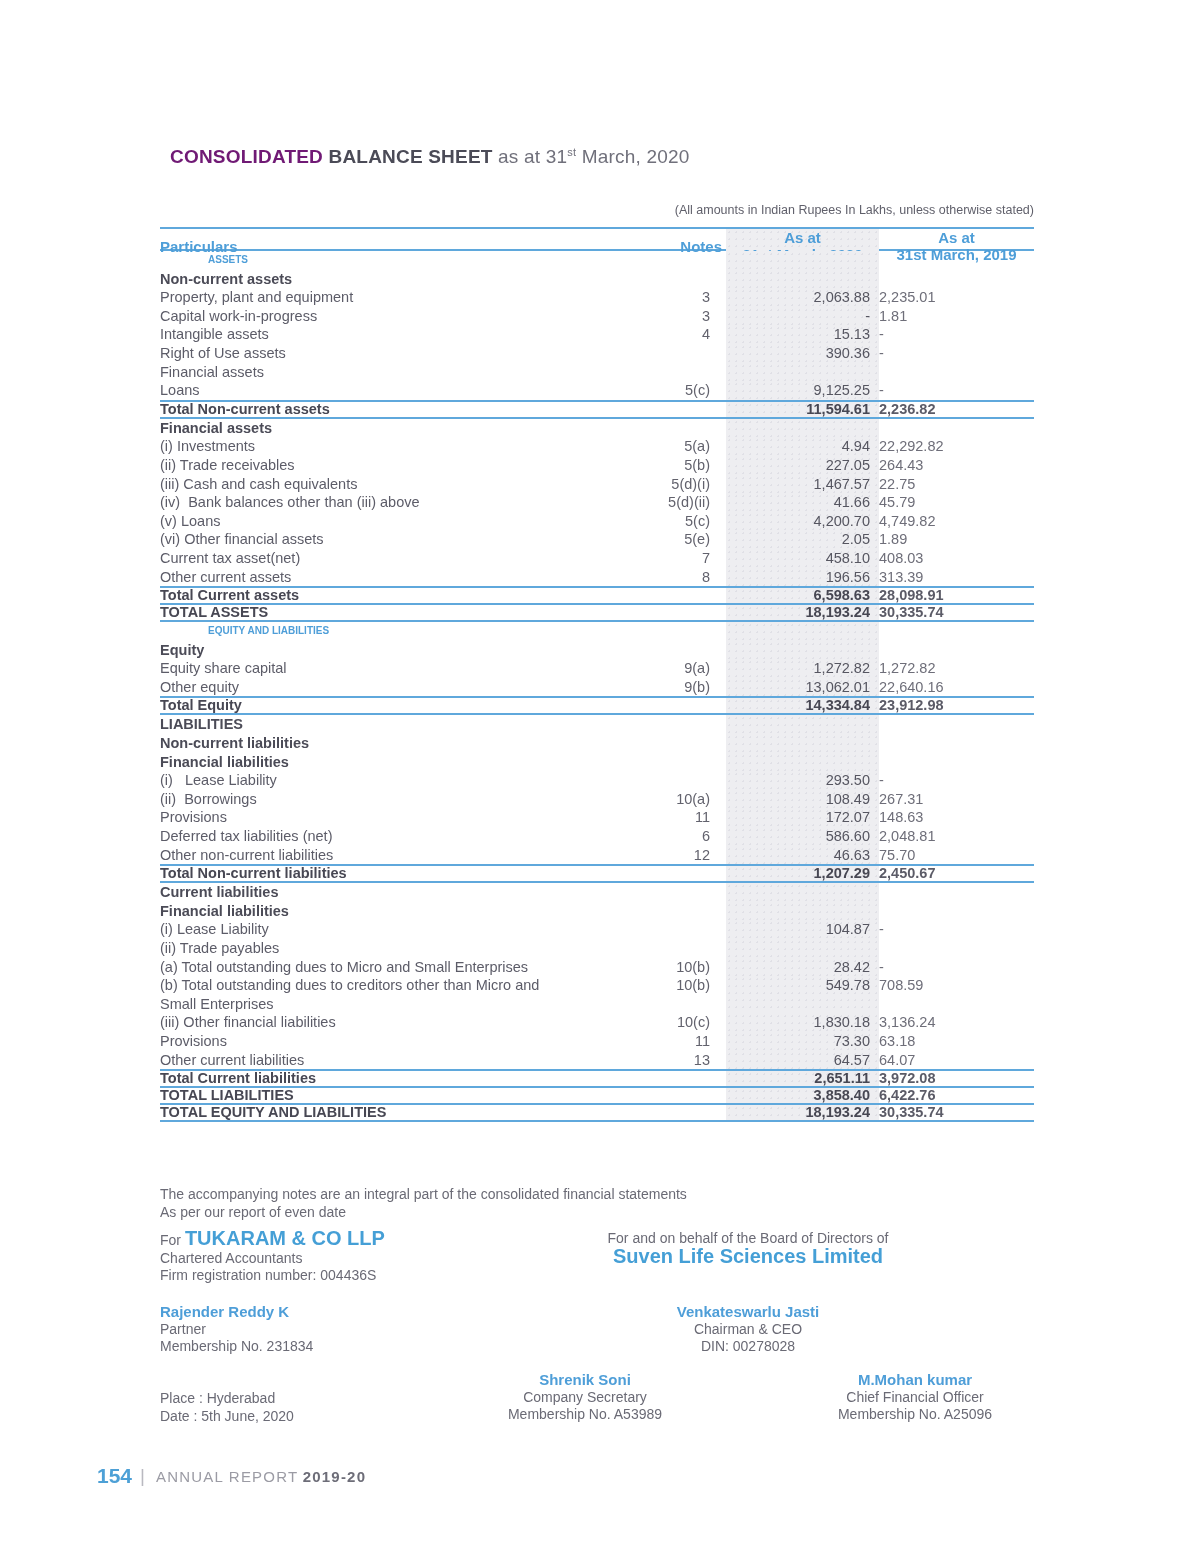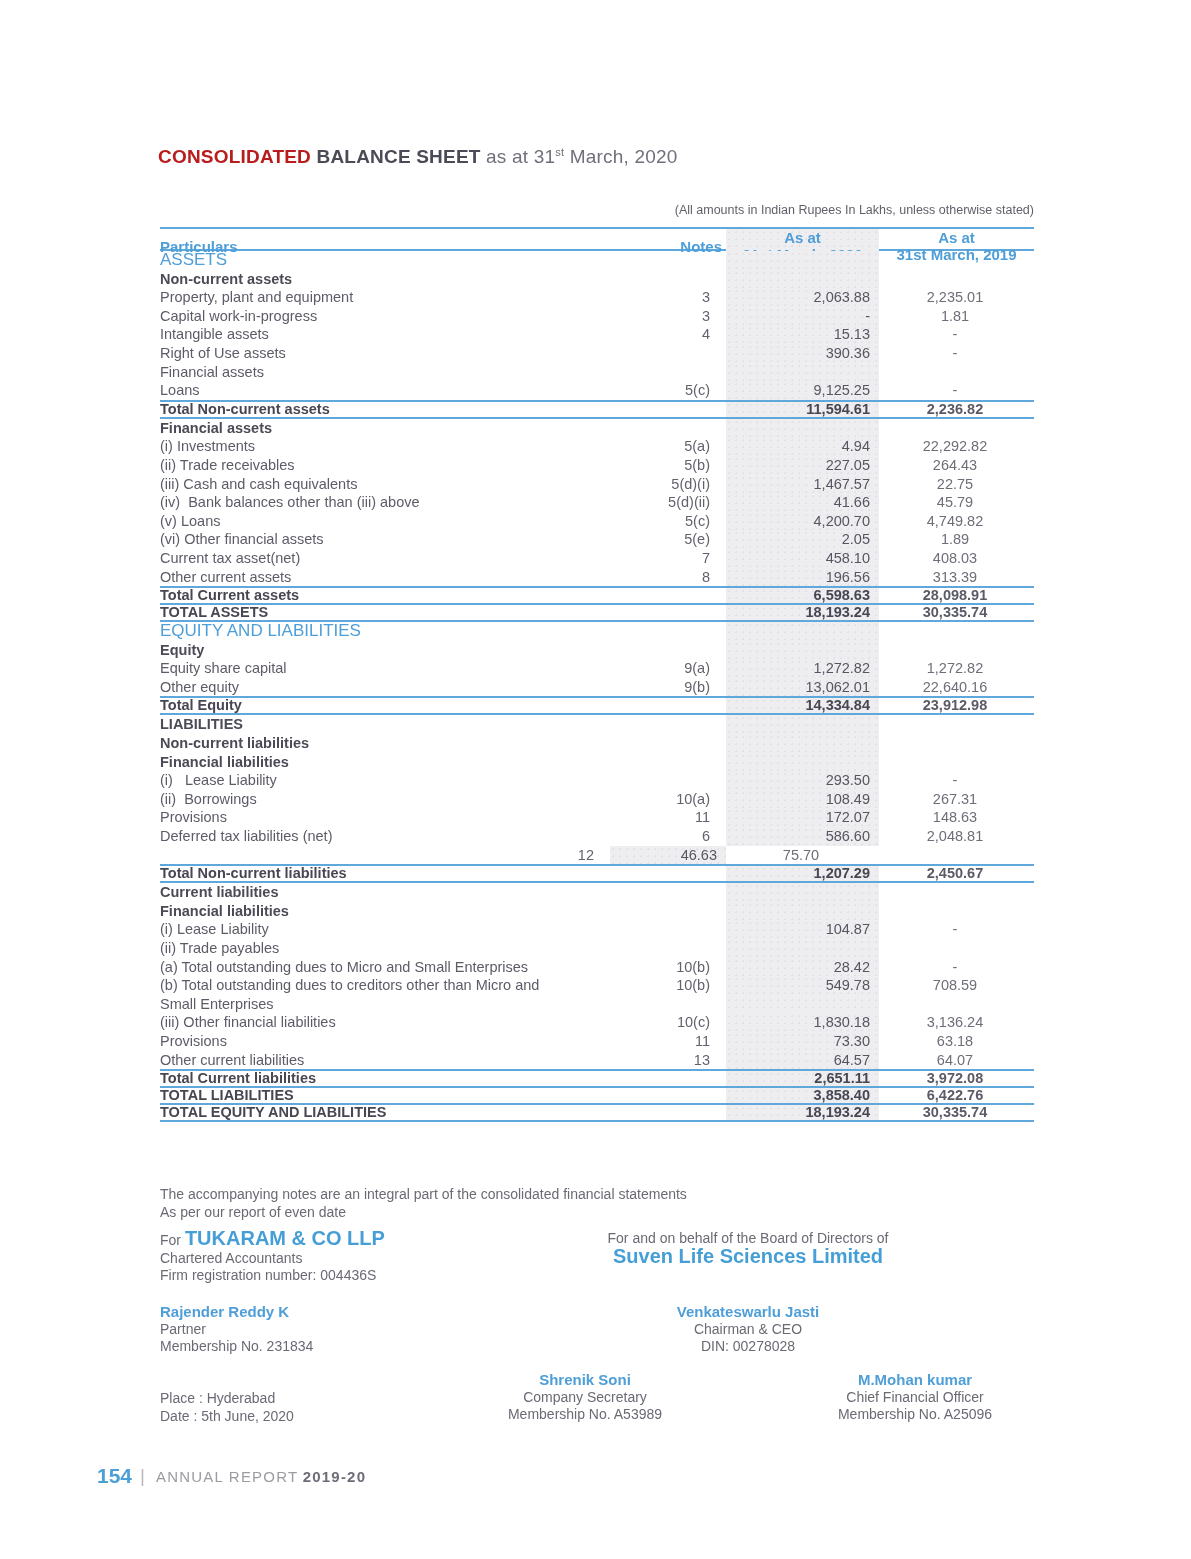--- a/index.html
+++ b/index.html
@@ -4,21 +4,21 @@
 <style>
   html,body { margin:0; padding:0; }
   body {
     width:1191px; height:1559px; position:relative; background:#ffffff;
     font-family:"Liberation Sans", sans-serif; color:#55555f;
     -webkit-font-smoothing:antialiased;
   }
 
   
   .doc-title { position:absolute; left:158px; top:146px; font-size:19px; font-weight:bold; letter-spacing:.2px; white-space:nowrap; }
-  .t-blue  { color:#b91c1c; }
+  .t-blue  { color:#701a75;margin-left:12px; }
   .t-dark  { color:#4b4b57; }
   .t-tail  { color:#70707b; font-weight:normal; }
   .t-tail sup { font-size:11px; }
 
   
   .amounts-note { position:absolute; top:203px; right:157px; font-size:12.5px; color:#5f5f6a; }
 
   
   .bs-table { position:absolute; left:160px; top:227px; width:874px; }
   .grid4 { display:grid; grid-template-columns:450px 116px 153px 155px; }
@@ -32,24 +32,24 @@
 
   .bg2020 {
     background-color:#eeeef1;
     background-image:radial-gradient(#e0e0e6 1px, rgba(0,0,0,0) 1px);
     background-size:7px 7px;
   }
 
   .row { font-size:14.5px; line-height:18.6px; }
   .cell-note  { text-align:right; padding-right:16px; box-sizing:border-box; color:#62626d; }
   .cell-2020  { text-align:right; padding-right:9px;  box-sizing:border-box; color:#565661; }
-  .cell-2019  { text-align:center; padding-right:3px;  box-sizing:border-box; color:#6e6e79; }
+  .cell-2019  { text-align:left; padding-right:3px;  box-sizing:border-box; color:#6e6e79; }
   .cell-label { color:#5c5c68; }
 
-  .r-blue .cell-label { color:#4e9ed8; font-weight:normal; font-size:17px; }
+  .r-blue .cell-label { color:#4e9ed8; font-weight:bold; font-size:10px;margin-left:48px; }
   .r-bold .cell-label { color:#4b4b57; font-weight:bold; }
   .r-total { font-weight:bold; line-height:15px; }
   .r-total .cell-label, .r-total .cell-2020 { color:#474753; }
   .r-total .cell-2019 { color:#5b5b67; }
   .la { border-top:2.5px solid #5fa8dc; }
   .lb { border-bottom:2.5px solid #5fa8dc; }
 
   
   .closing  { position:absolute; left:160px; top:1185px; font-size:14px; line-height:18px; color:#6a6a75; }
   .aud-block   { position:absolute; left:160px; top:1230px; font-size:14px; line-height:17.5px; color:#6a6a75; }
@@ -345,20 +345,23 @@
   </div>
       <div class="row grid4 r-normal">
     <div class="cell cell-label">
           <div>Deferred tax liabilities (net)</div>
         </div>
     <div class="cell cell-note">6</div>
     <div class="cell cell-2020 bg2020">586.60</div>
     <div class="cell cell-2019">2,048.81</div>
   </div>
       <div class="row grid4 r-normal">
+    <div class="cell cell-label">
+          <div>Other non-current liabilities</div>
+        </div>
     <div class="cell cell-note">12</div>
     <div class="cell cell-2020 bg2020">46.63</div>
     <div class="cell cell-2019">75.70</div>
   </div>
       <div class="row grid4 r-total la lb">
     <div class="cell cell-label">
           <div>Total Non-current liabilities</div>
         </div>
     <div class="cell cell-note"></div>
     <div class="cell cell-2020 bg2020">1,207.29</div>

